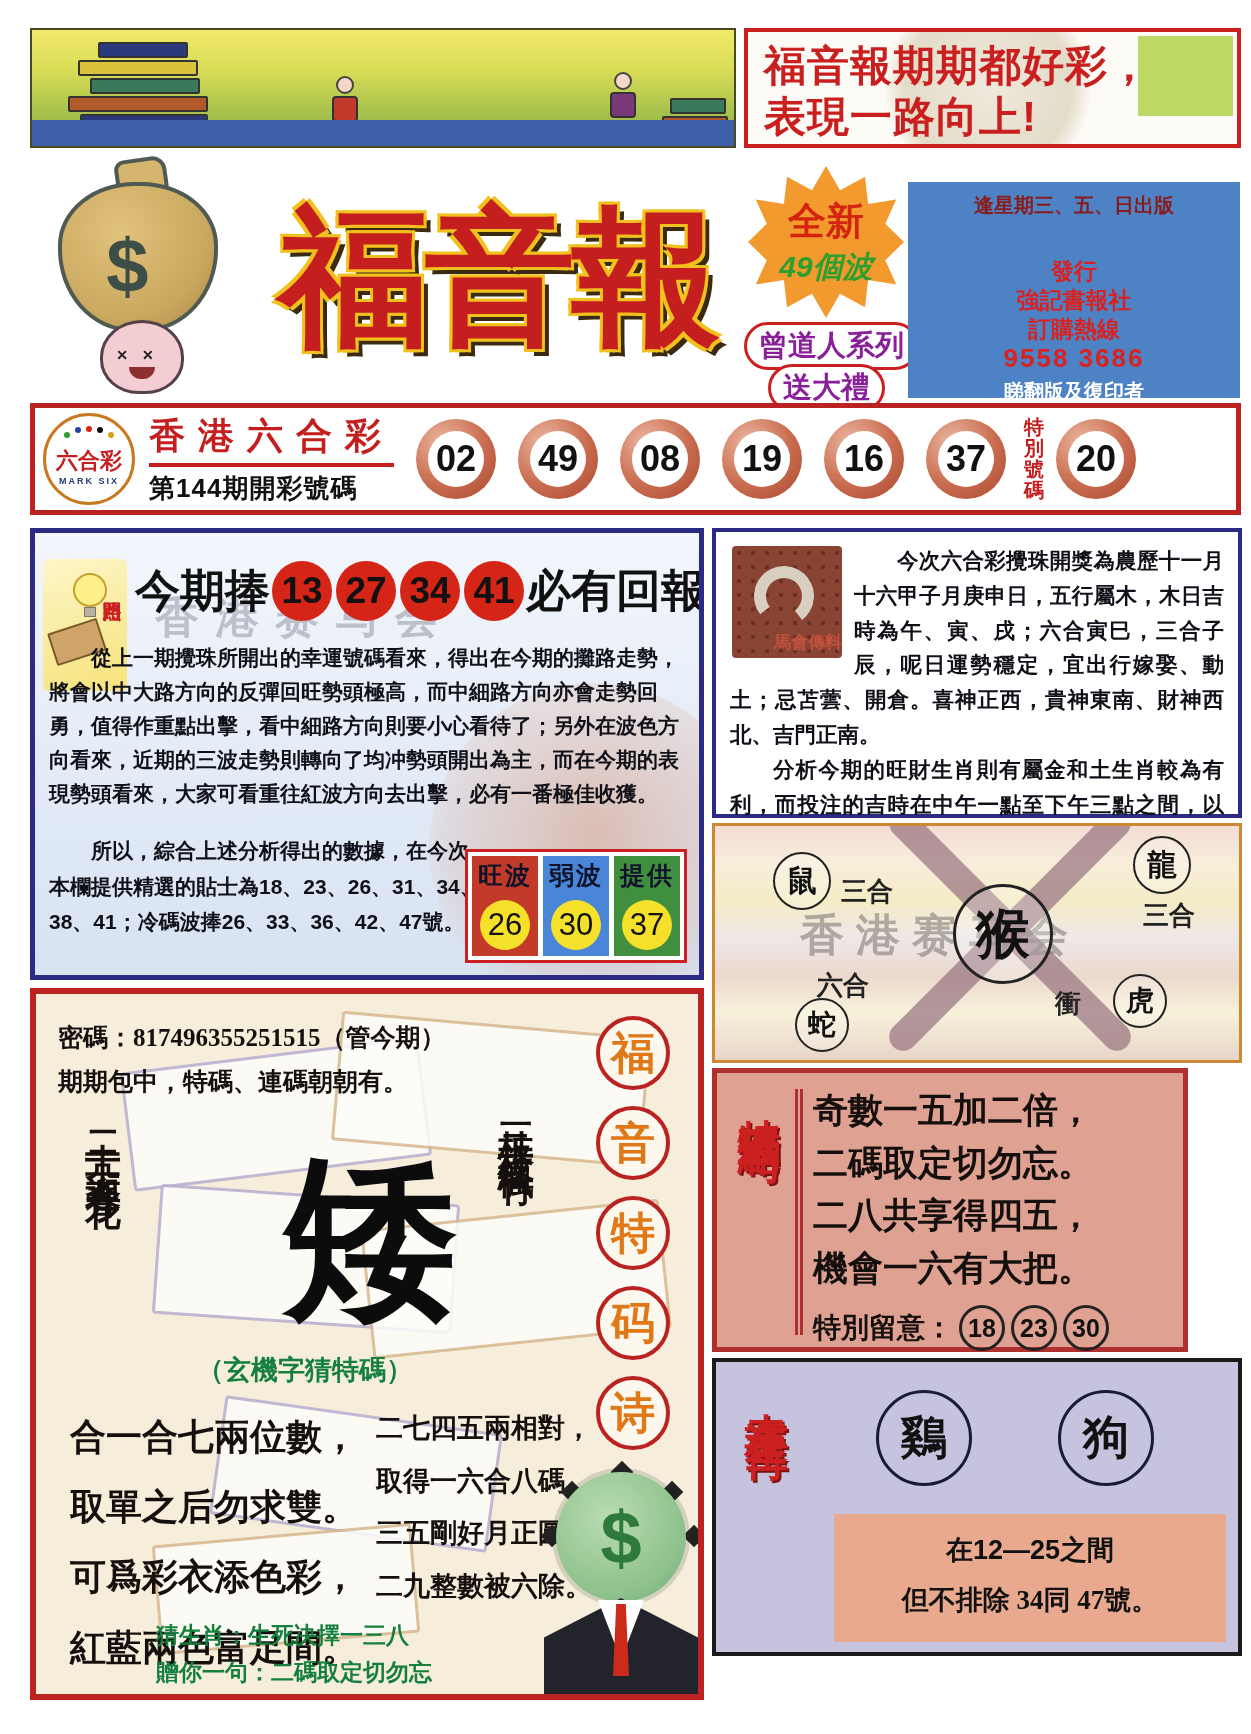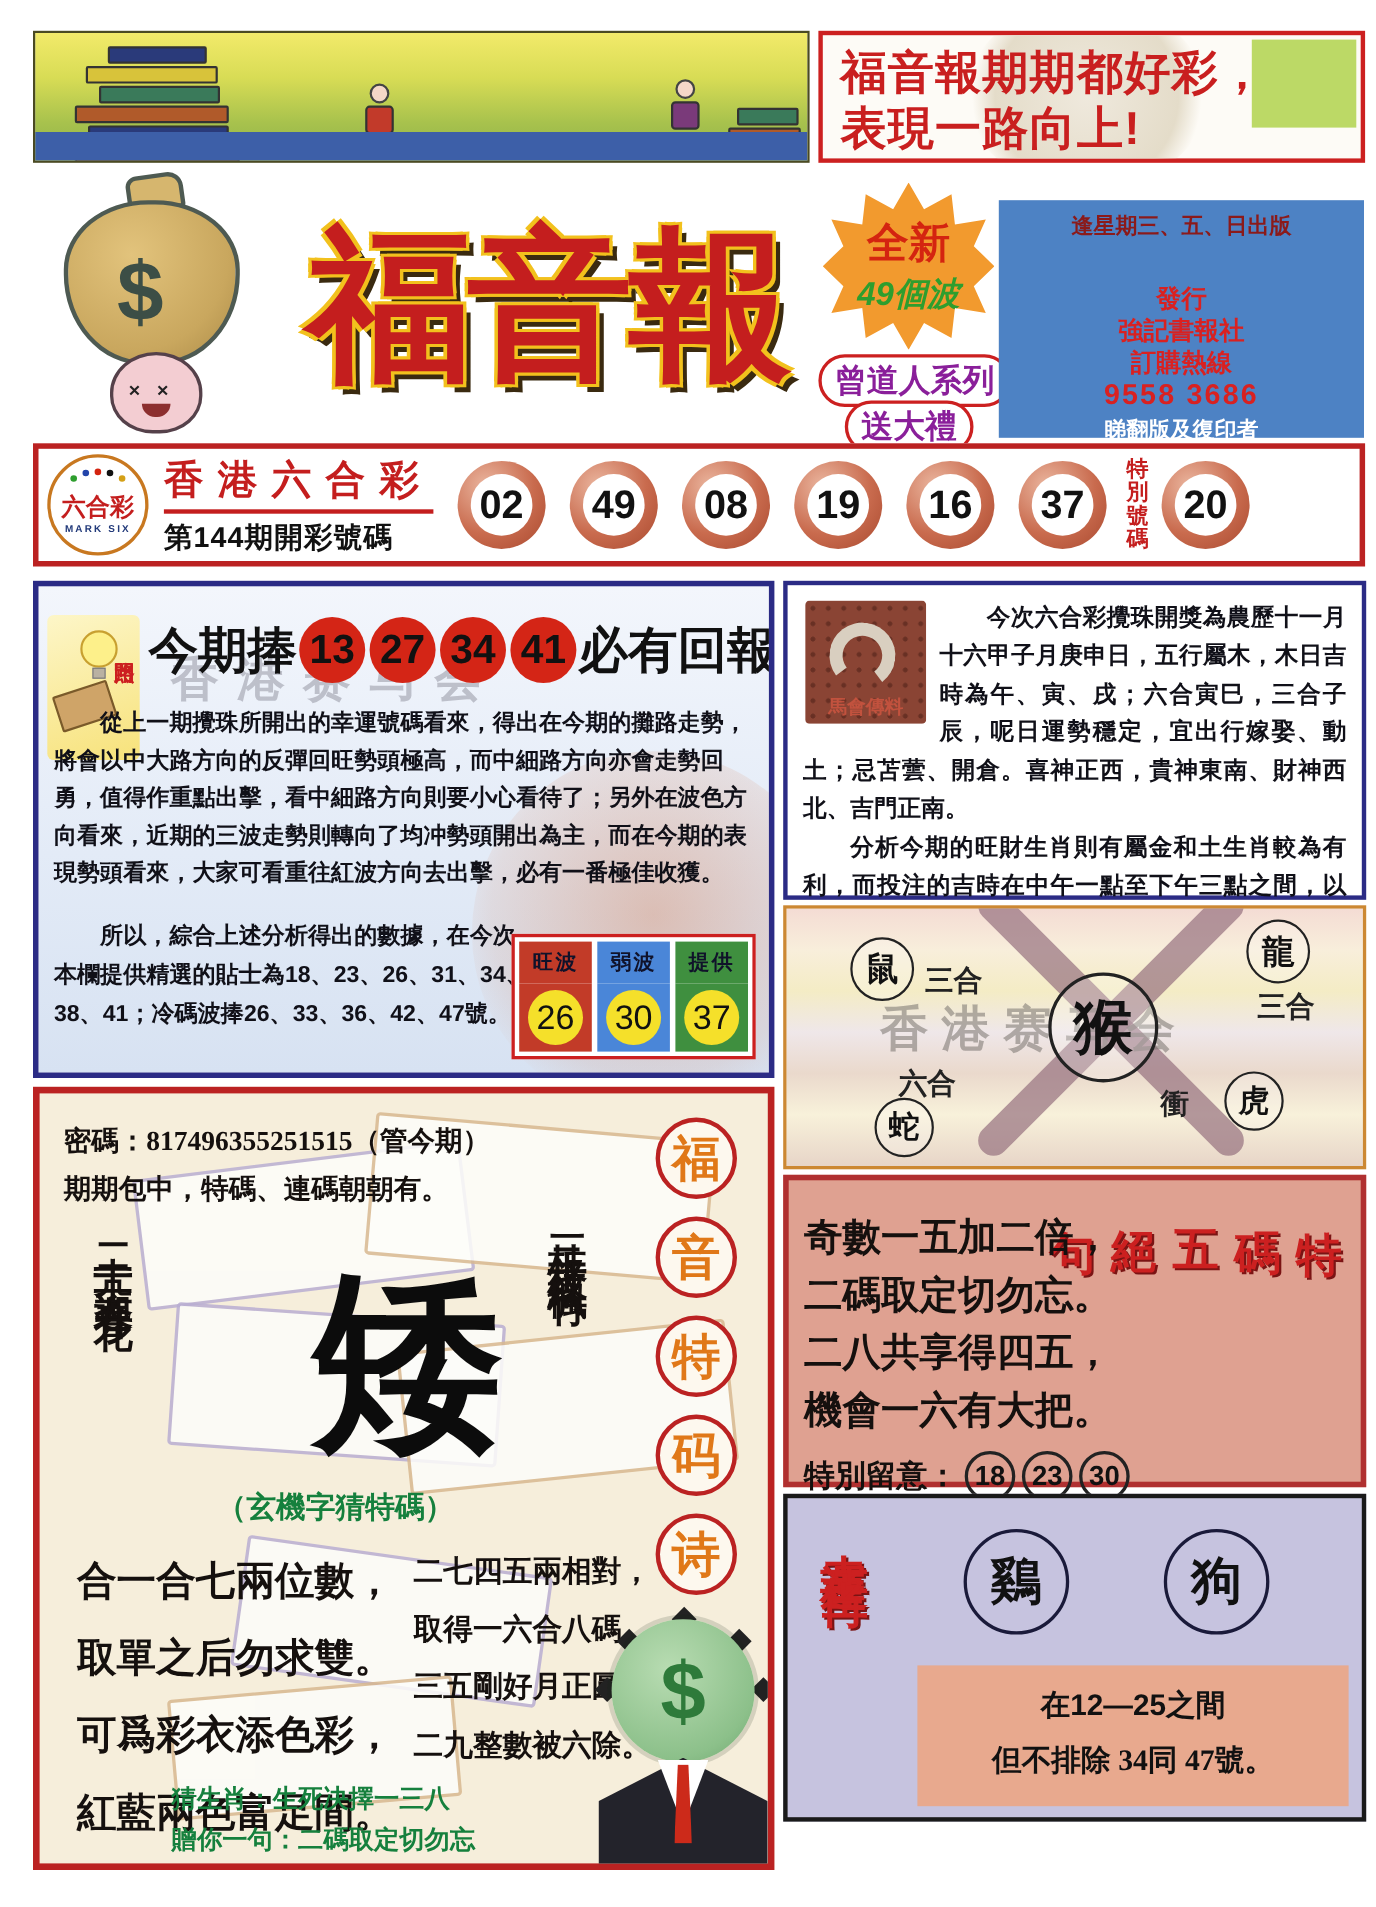--- a/index.html
+++ b/index.html
@@ -106,56 +106,56 @@
   .hl-ball { width:60px; height:60px; border-radius:50%; background:#d42516; color:#111;
     display:flex; align-items:center; justify-content:center; font-size:37px; font-weight:bold; margin:0 2px; }
   .a-p1 { position:absolute; left:14px; top:108px; width:648px; font-size:21px; line-height:1.62;
     color:#101018; text-indent:2em; font-weight:bold; }
   .a-p2 { position:absolute; left:14px; top:300px; width:438px; font-size:21px; line-height:1.7;
     color:#101018; text-indent:2em; font-weight:bold; }
   .wave { position:absolute; right:12px; bottom:12px; border:3px solid #cc2020; background:#fff;
     padding:4px; display:flex; gap:5px; }
   .wave .cell { width:66px; }
   .wave .hd { height:38px; display:flex; align-items:center; justify-content:center;
-    font-size:19px; font-weight:bold; color:#10122a; letter-spacing:2px; }
+    font-size:25px; font-weight:bold; color:#10122a; letter-spacing:2px; }
   .wave .bd { height:62px; display:flex; align-items:center; justify-content:center; }
   .wave .num { width:50px; height:50px; border-radius:50%; background:#f5e02a; display:flex;
     align-items:center; justify-content:center; font-size:31px; font-weight:normal; color:#111; }
   .c-hot { background:#c23b28; } .c-weak { background:#4a86d8; } .c-give { background:#3f8f3f; }
 
   
   .fbox { position:absolute; left:712px; top:528px; width:530px; height:290px;
     border:4px solid #2b2b85; background:#fff; padding:12px 14px; }
   .horseshoe { float:left; width:110px; height:112px; margin:2px 12px 4px 2px; position:relative;
     background:#8a4434; background-image:radial-gradient(rgba(40,10,5,.35) 2px, transparent 2.5px);
     background-size:14px 14px; border-radius:4px; }
   .hs-arc { position:absolute; left:22px; top:20px; width:60px; height:60px; border-radius:50%;
     border:12px solid #d9cfc0; border-bottom-color:transparent; transform:rotate(8deg); }
-  .hs-cap { position:absolute; left:0; right:0; bottom:4px; text-align:center; font-size:17px;
+  .hs-cap { position:absolute; left:0; right:0; bottom:4px; text-align:right; font-size:17px;
     font-weight:bold; color:#cc5540; opacity:.85; }
   .fbox p { font-size:21.5px; line-height:1.62; color:#101018; font-weight:bold; text-align:justify; }
   .fbox .p1 { text-indent:2em; }
   .fbox .p2 { text-indent:2em; }
 
   
   .zbox { position:absolute; left:712px; top:823px; width:530px; height:240px; border:3px solid #cc8833;
     background:linear-gradient(180deg,#f4dcd4 0%,#f8eedb 16%,#f4ecc5 32%,#efe7e9 48%,#ead9cc 64%,#f8f1da 80%,#e7d5c8 100%);
     overflow:hidden; }
   .zbar { position:absolute; left:130px; top:90px; width:330px; height:28px; background:#96707f;
     border-radius:14px; opacity:.7; }
   .zwm { position:absolute; left:85px; top:80px; font-size:44px; font-weight:bold;
     color:rgba(120,115,110,.55); letter-spacing:12px; white-space:nowrap; }
   .zcirc { position:absolute; border:2px solid #222; border-radius:50%;
     display:flex; align-items:center; justify-content:center; font-weight:bold; color:#111;
     background:rgba(255,255,255,.22); font-family:"Liberation Serif", serif; }
   .zrel { position:absolute; font-size:26px; font-weight:bold; color:#222; font-family:"Liberation Serif", serif; }
 
   
-  .spbox { position:absolute; left:712px; top:1068px; width:530px; height:284px;
-    border:5px solid #b03030; background:#dfa191; display:flex; padding:12px 10px 8px 14px;flex-direction:column; }
+  .spbox { position:absolute; left:712px; top:1068px; width:476px; height:284px;
+    border:5px solid #b03030; background:#dfa191; display:flex; padding:12px 10px 8px 14px; }
   .sp-title { writing-mode:vertical-rl; text-orientation:upright; font-size:42px; font-weight:bold;
     color:#cc2020; text-shadow:2px 2px 0 #7a1414; letter-spacing:6px; }
   .sp-div { width:8px; border-left:3px solid #b03030; border-right:3px solid #b03030; margin:4px 10px 4px 8px; }
   .sp-main { flex:1; }
   .sp-line { font-family:"Liberation Serif", serif; font-size:35px; font-weight:bold; color:#15100e;
     line-height:1.5; white-space:nowrap; }
   .sp-note { margin-top:10px; display:flex; align-items:center; gap:6px; }
   .sp-note .lbl { font-family:"Liberation Serif", serif; font-size:28px; font-weight:bold; color:#15100e; }
   .ncirc { width:46px; height:46px; border:3px solid #222; border-radius:50%; display:inline-flex;
     align-items:center; justify-content:center; font-size:25px; font-weight:bold; color:#111; flex:none; }

